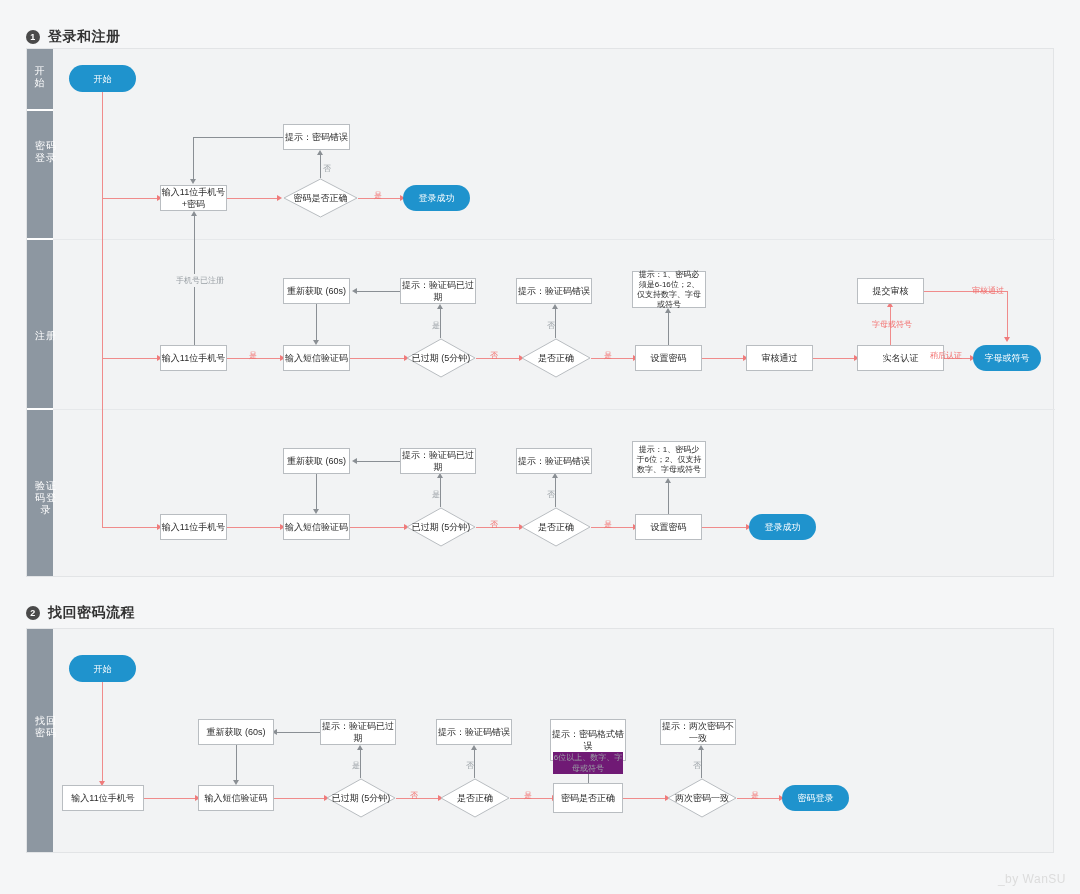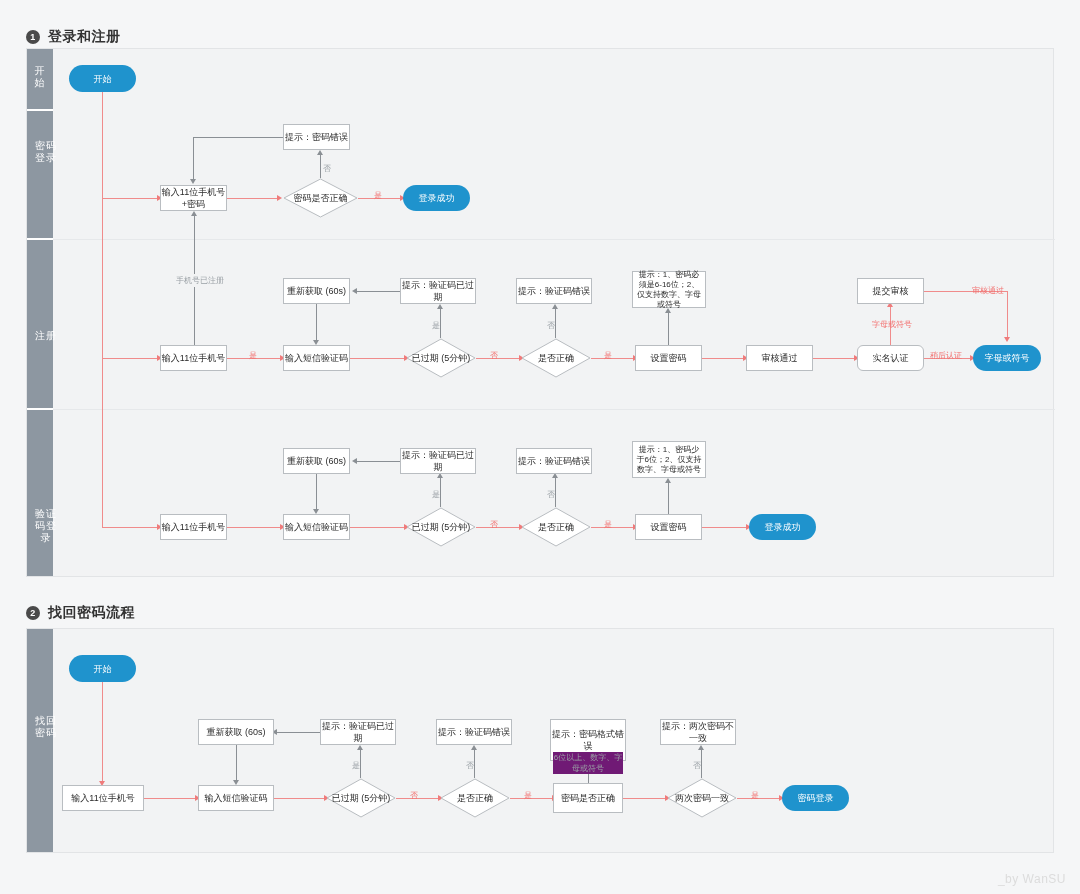--- a/index.html
+++ b/index.html
@@ -130,21 +130,21 @@
   </div>
   <div class="rail-label" style="left:27px; top:62px; height:30px; display:flex; align-items:center;">
     <span style="display:block;width:26px;">开始</span>
   </div>
   <div class="rail-label" style="left:27px; top:140px;">
     <span style="display:block;width:26px;">密码登录</span>
   </div>
   <div class="rail-label" style="left:27px; top:330px;">
     <span style="display:block;width:26px;">注册</span>
   </div>
-  <div class="rail-label" style="left:27px; top:480px;margin-top:28px;">
+  <div class="rail-label" style="left:27px; top:480px;">
     <span style="display:block;width:26px;">验证码登录</span>
   </div>
 
   <div class="node pill" style="left:69px; top:65px; width:67px; height:27px;">开始</div>
 
   <div class="ln v-red" style="left:102px; top:92px; height:436px;"></div>
 
   <div class="ln h-red" style="left:102px; top:198px; width:58px;"></div>
   <div class="arw r" style="left:157px; top:194.5px;"></div>
 
@@ -237,21 +237,21 @@
   <div class="node hint" style="left:632px; top:271px; width:74px; height:37px;">提示：1、密码必须是6-16位；2、仅支持数字、字母或符号</div>
   <div class="ln v-gray" style="left:668px; top:312px; height:33px;"></div>
   <div class="arw u" style="left:664.5px; top:308px;"></div>
 
   <div class="ln h-red" style="left:702px; top:358px; width:43px;"></div>
   <div class="arw r" style="left:743px; top:354.5px;"></div>
   <div class="node box" style="left:746px; top:345px; width:67px; height:26px;">审核通过</div>
 
   <div class="ln h-red" style="left:813px; top:358px; width:43px;"></div>
   <div class="arw r" style="left:854px; top:354.5px;"></div>
-  <div class="node box" style="left:857px; top:345px; width:67px; height:26px;border-radius:6px;">实名认证</div>
+  <div class="node box" style="left:857px; top:345px; width:87px; height:26px;">实名认证</div>
 
   <div class="ln v-red" style="left:890px; top:306px; height:39px;"></div>
   <div class="arw ur" style="left:886.5px; top:302px;"></div>
   <div class="etext red" style="left:872px; top:319px;">字母或符号</div>
   <div class="node box" style="left:857px; top:278px; width:67px; height:26px;">提交审核</div>
 
   <div class="ln h-red" style="left:924px; top:291px; width:84px;"></div>
   <div class="ln v-red" style="left:1007px; top:291px; height:47px;"></div>
   <div class="arw dr" style="left:1003.5px; top:337px;"></div>
   <div class="etext red" style="left:972px; top:285px;">审核通过</div>

